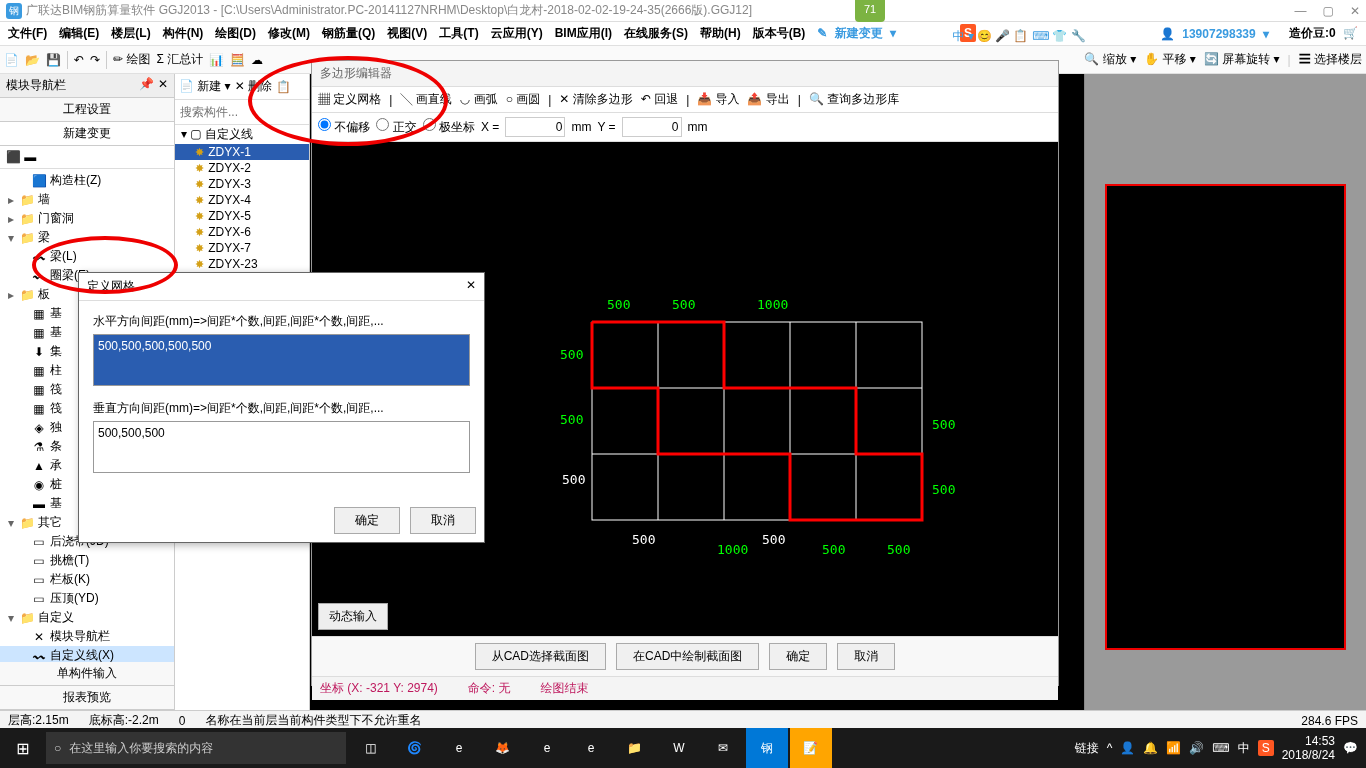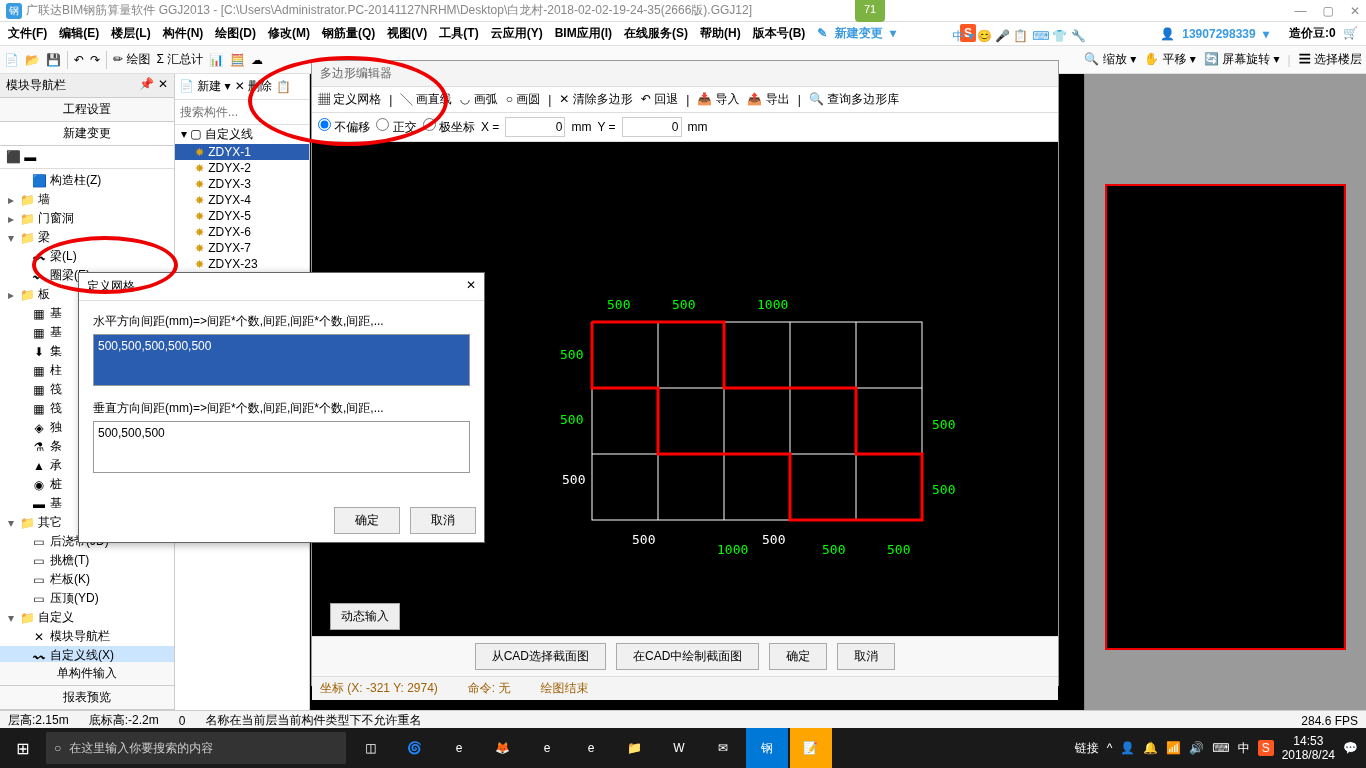--- a/index.html
+++ b/index.html
@@ -44,24 +44,24 @@
 .mid-item .gear { color: #d4a017; font-size: 11px; }
 
 .canvas-area { flex: 1; position: relative; background: #000; }
 
 .poly-editor { position: absolute; left: 311px; top: 60px; width: 748px; height: 626px; background: #fff; border: 1px solid #999; z-index: 20; }
 .poly-title { background: #f4f4f4; padding: 4px 8px; color: #666; border-bottom: 1px solid #ddd; }
 .poly-toolbar { padding: 4px 6px; border-bottom: 1px solid #ddd; display: flex; gap: 8px; align-items: center; flex-wrap: wrap; }
 .poly-toolbar2 { padding: 4px 6px; border-bottom: 1px solid #ddd; display: flex; gap: 6px; align-items: center; }
 .poly-toolbar2 input[type=text] { width: 60px; border: 1px solid #ccc; padding: 2px; text-align: right; }
 .poly-canvas { flex: 1; background: #000; height: 494px; position: relative; }
-.poly-inputbtn { position: absolute; left: 18px; bottom: 6px; padding: 4px 10px; background: #eee; border: 1px solid #aaa; }
+.poly-inputbtn { position: absolute; left: 6px; bottom: 6px; padding: 4px 10px; background: #eee; border: 1px solid #aaa; }
 .poly-footer { padding: 6px; display: flex; gap: 10px; justify-content: center; border-top: 1px solid #ddd; background: #f8f8f8; }
 .poly-footer button { padding: 4px 16px; border: 1px solid #aaa; background: #f0f0f0; }
-.poly-status { padding: 3px 8px; background: #f4f4f4; border-top: 1px solid #ddd; display: flex; gap: 30px; color: #a16207; }
+.poly-status { padding: 3px 8px; background: #f4f4f4; border-top: 1px solid #ddd; display: flex; gap: 30px; color: #be185d; }
 
 .dialog { position: absolute; left: 78px; top: 272px; width: 407px; background: #fff; border: 1px solid #666; box-shadow: 2px 2px 8px rgba(0,0,0,0.3); z-index: 30; }
 .dlg-title { padding: 5px 8px; background: #fff; border-bottom: 1px solid #ddd; display: flex; justify-content: space-between; }
 .dlg-body { padding: 12px 14px; }
 .dlg-label { margin-bottom: 4px; }
 .dlg-input { width: 100%; border: 1px solid #999; padding: 4px; height: 52px; margin-bottom: 14px; }
 .dlg-input.sel { background: #2a5db0; color: #fff; }
 .dlg-footer { padding: 8px; display: flex; justify-content: flex-end; gap: 10px; }
 .dlg-footer button { padding: 4px 20px; border: 1px solid #aaa; background: #f0f0f0; }
 
@@ -70,21 +70,21 @@
 
 .statusbar { height: 20px; background: #f4f4f4; border-top: 1px solid #ccc; display: flex; align-items: center; padding: 0 8px; gap: 20px; font-size: 11px; }
 .statusbar .right { margin-left: auto; }
 
 .taskbar { position: absolute; bottom: 0; left: 0; right: 0; height: 40px; background: #1a1a1a; display: flex; align-items: center; color: #fff; }
 .taskbar .start { width: 46px; text-align: center; font-size: 16px; }
 .taskbar .search { flex: 0 0 300px; background: #333; height: 32px; display: flex; align-items: center; padding: 0 8px; color: #ccc; gap: 8px; }
 .taskbar .apps { display: flex; gap: 2px; margin-left: 4px; }
 .taskbar .app { width: 42px; height: 40px; display: flex; align-items: center; justify-content: center; }
 .taskbar .tray { margin-left: auto; display: flex; align-items: center; gap: 8px; padding-right: 8px; font-size: 11px; }
-.taskbar .clock { text-align: center; line-height: 1.2; }
+.taskbar .clock { text-align: right; line-height: 1.2; }
 
 .ellipse { position: absolute; border: 4px solid #e00; border-radius: 50%; z-index: 40; pointer-events: none; }
 .el1 { left: 248px; top: 56px; width: 200px; height: 90px; }
 .el2 { left: 32px; top: 236px; width: 146px; height: 58px; }
 
 .grid-svg { position: absolute; left: 250px; top: 150px; }
 .lbl { position: absolute; font-size: 13px; font-family: Consolas, monospace; }
 .lbl.g { color: #0f0; } .lbl.w { color: #fff; }
 
 .sep-v { color: #ccc; }

